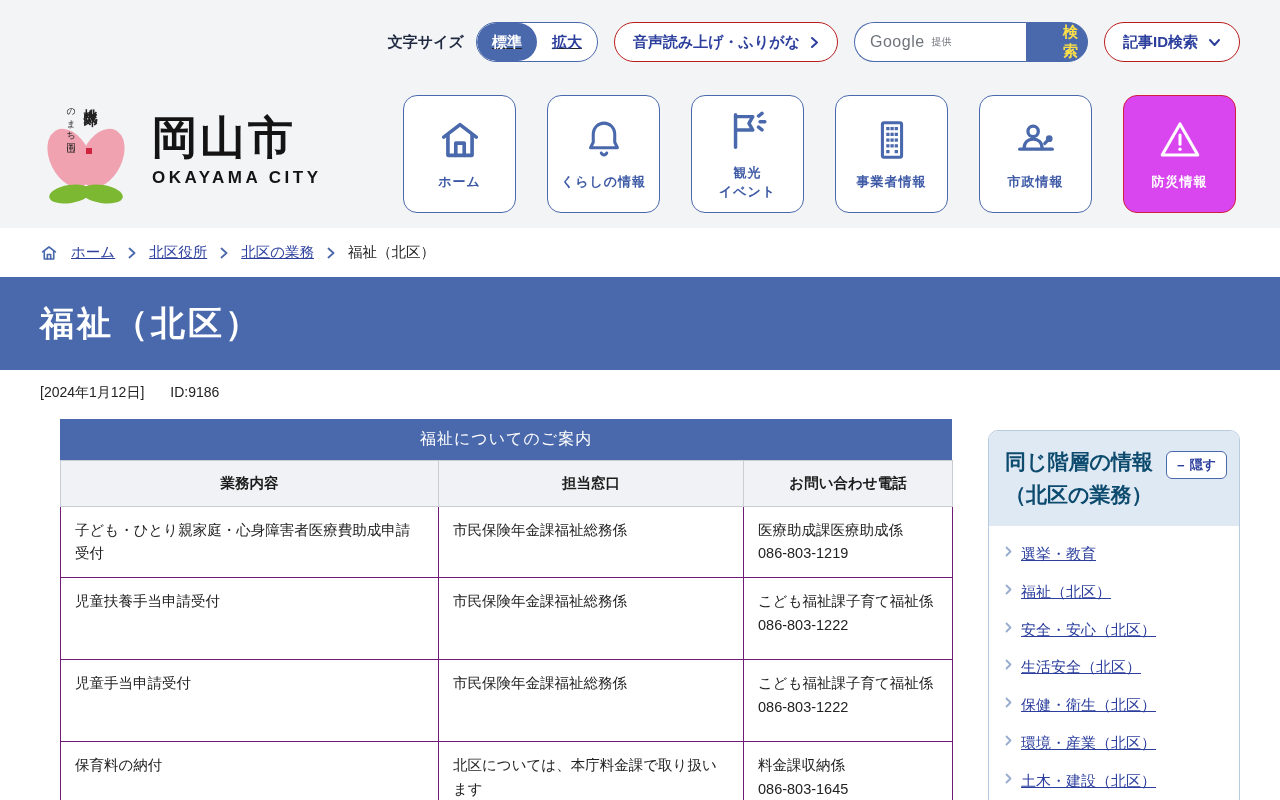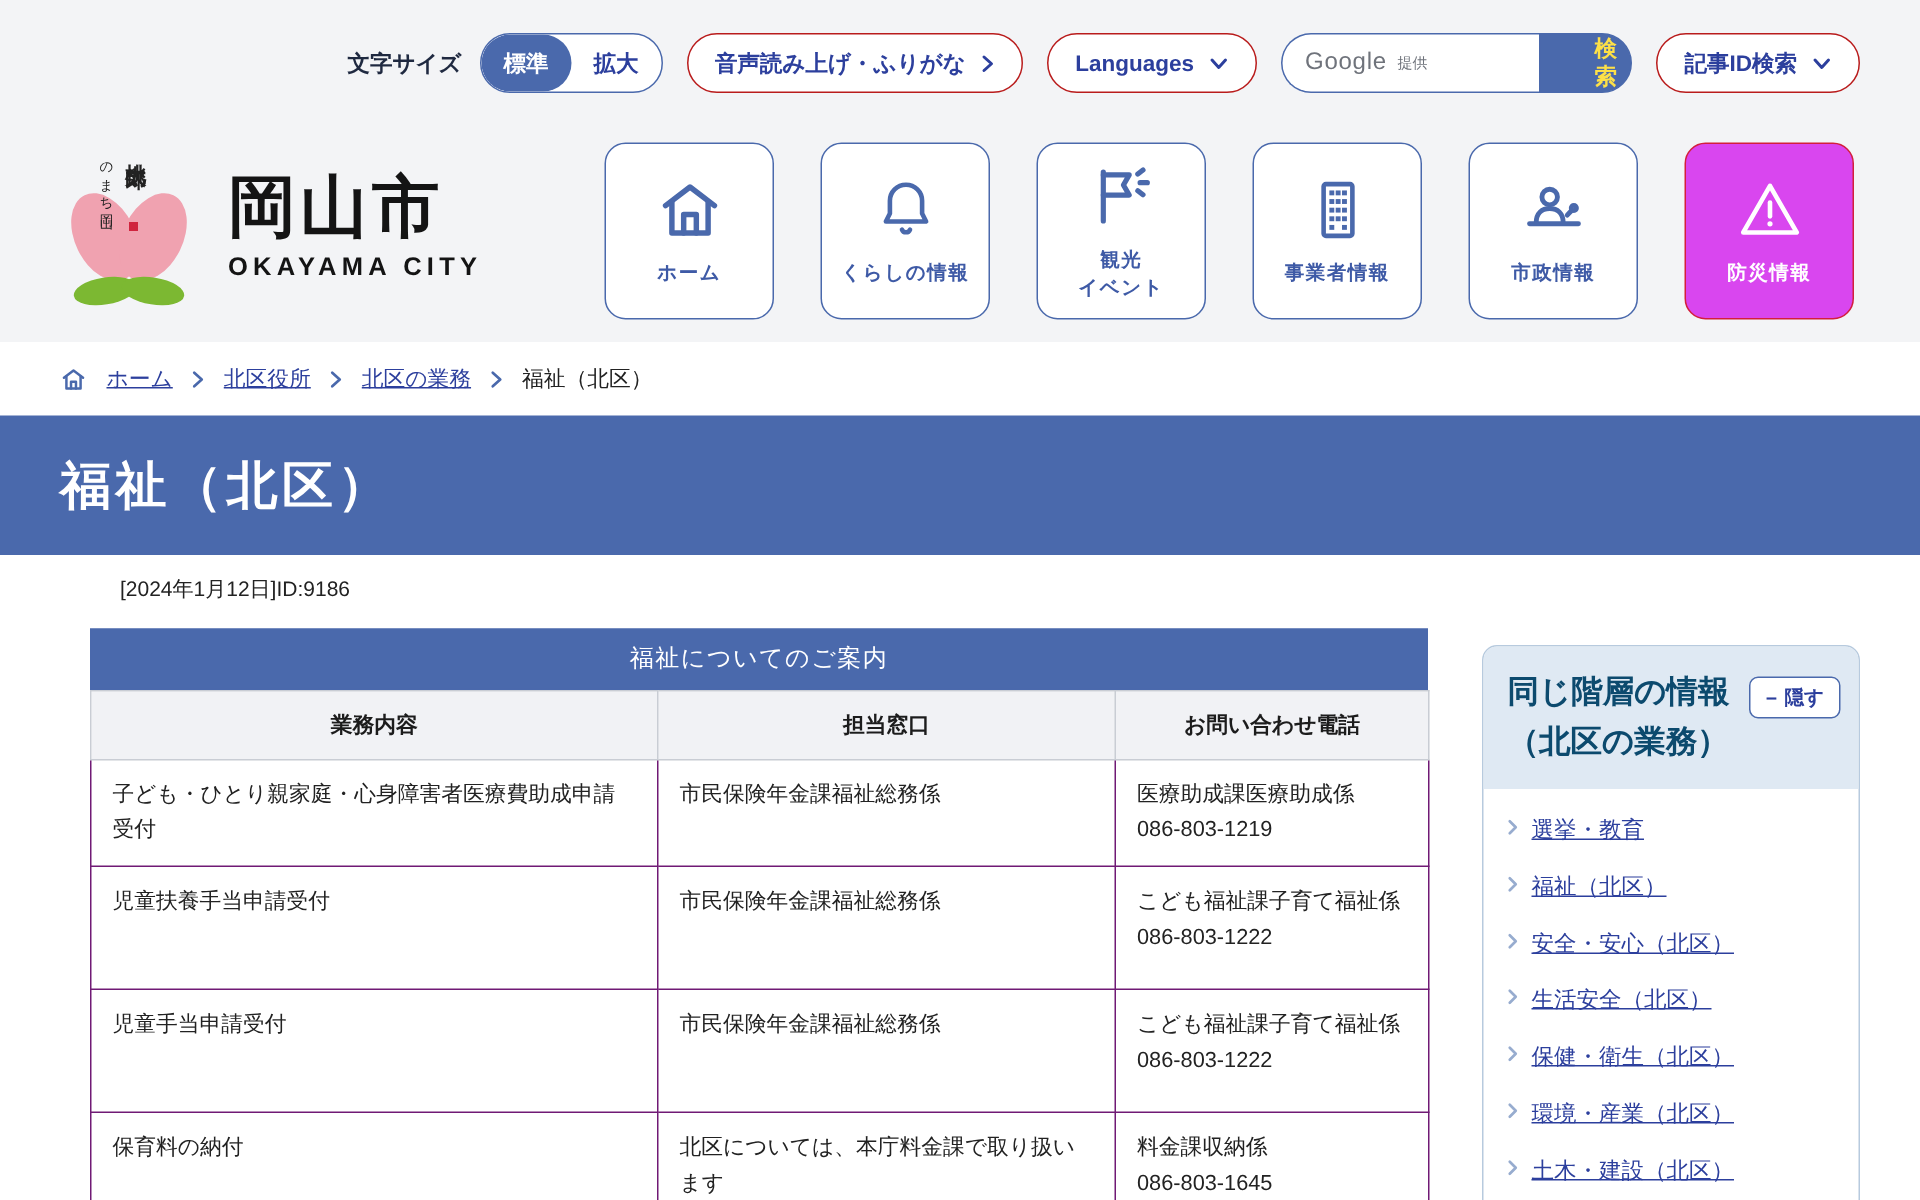--- a/index.html
+++ b/index.html
@@ -5,21 +5,21 @@
   * { margin:0; padding:0; box-sizing:border-box; }
   html,body { width:1280px; height:800px; }
   body { font-family:"Liberation Sans","DejaVu Sans",sans-serif; background:#fff; color:#222; }
   .page { position:relative; width:1280px; height:800px; overflow:hidden; background:#fff; }
 
   
   .header { position:absolute; top:0; left:0; width:1280px; height:228px; background:#f3f4f6; }
 
   .topbar { position:absolute; top:22px; right:40px; display:flex; align-items:center; gap:16px; height:40px; }
   .tb-label { font-weight:bold; font-size:15px; color:#1f2940; margin-right:-4px; }
-  .size-toggle { display:flex; height:40px; border:1px solid #4a69ac; border-radius:20px; background:#fff; overflow:hidden; }
+  .size-toggle { display:flex; height:40px; border:1px solid #4a69ac; border-radius:20px; background:#fff; overflow:hidden;text-decoration:underline; }
   .size-seg { display:flex; align-items:center; padding:0 15px; font-size:15px; font-weight:bold; color:#2c3f9d; cursor:pointer; }
   .size-seg.active { background:#4a69ac; color:#fff; border-radius:19px; }
   .pill { display:flex; align-items:center; gap:10px; height:40px; padding:0 18px; border:1px solid #b91c1c; border-radius:20px; background:#fff; color:#2c3f9d; font-weight:bold; font-size:15px; cursor:pointer; }
   .chev { display:flex; color:#2c3f9d; }
   .chev svg { display:block; }
   .search-group { display:flex; height:40px; }
   .search-input { display:flex; align-items:center; gap:7px; width:172px; background:#fff; border:1px solid #4a69ac; border-right:none; border-radius:20px 0 0 20px; padding:0 15px; cursor:text; }
   .g-brand { font-size:16px; color:#6f737b; letter-spacing:0.5px; }
   .g-suffix { font-size:10px; color:#6f737b; }
   .search-btn { width:62px; background:#4a69ac; border:1px solid #4a69ac; border-radius:0 20px 20px 0; color:#fde047; font-size:15px; font-weight:bold; display:flex; align-items:center; justify-content:center; cursor:pointer;padding-left:36px; }
@@ -49,21 +49,21 @@
   .bc-home-icon { color:#4a69ac; display:flex; }
   .bc-link { color:#2c3f9d; text-decoration:underline; cursor:pointer; }
   .bc-sep { color:#4a69ac; display:flex; }
   .bc-current { color:#222; }
 
   
   .banner { position:absolute; top:277px; left:0; width:1280px; height:93px; background:#4a69ac; display:flex; align-items:center; padding-left:40px; }
   .banner-title { color:#fff; font-size:34px; font-weight:bold; letter-spacing:3px; }
 
   
-  .meta { position:absolute; top:384px; left:40px; display:flex; font-size:14px; color:#222;margin-left:40px; }
+  .meta { position:absolute; top:384px; left:40px; display:flex; gap:26px; font-size:14px; color:#222; }
 
   
   .table-wrap { position:absolute; top:419px; left:60px; width:892px; }
   .table-caption { background:#4a69ac; border:1px solid #4a69ac; color:#fff; text-align:center; font-size:16px; padding:9px 0; letter-spacing:1px; }
   table.info { width:892px; border-collapse:collapse; table-layout:fixed; }
   table.info th { background:#f1f2f5; border:1px solid #c9cdd4; font-size:14.5px; font-weight:bold; color:#1c1c1c; padding:13px 10px; text-align:center; }
   table.info td { border:1px solid #701a75; font-size:14.5px; color:#222; padding:12px 14px; vertical-align:top; line-height:1.6; background:#fff; }
   .col-task { width:378px; }
   .col-desk { width:305px; }
   .col-tel  { width:209px; }
@@ -91,28 +91,20 @@
       <span class="tb-label">文字サイズ</span>
       <div class="size-toggle">
         <span class="size-seg active">標準</span>
         <span class="size-seg">拡大</span>
       </div>
       <div class="pill">
         <span>音声読み上げ・ふりがな</span>
         <span class="chev">
           <svg width="9" height="13" viewBox="0 0 9 13" fill="none">
               <path d="M2 2 L7 6.5 L2 11" stroke="currentColor" stroke-width="2" stroke-linecap="round" stroke-linejoin="round"></path>
-            </svg>
-        </span>
-      </div>
-      <div class="pill">
-        <span>Languages</span>
-        <span class="chev">
-          <svg width="13" height="9" viewBox="0 0 13 9" fill="none">
-              <path d="M2 2 L6.5 7 L11 2" stroke="currentColor" stroke-width="2" stroke-linecap="round" stroke-linejoin="round"></path>
             </svg>
         </span>
       </div>
       <div class="search-group">
         <div class="search-input">
           <span class="g-brand">Google</span>
           <span class="g-suffix">提供</span>
         </div>
         <div class="search-btn">検索</div>
       </div>

